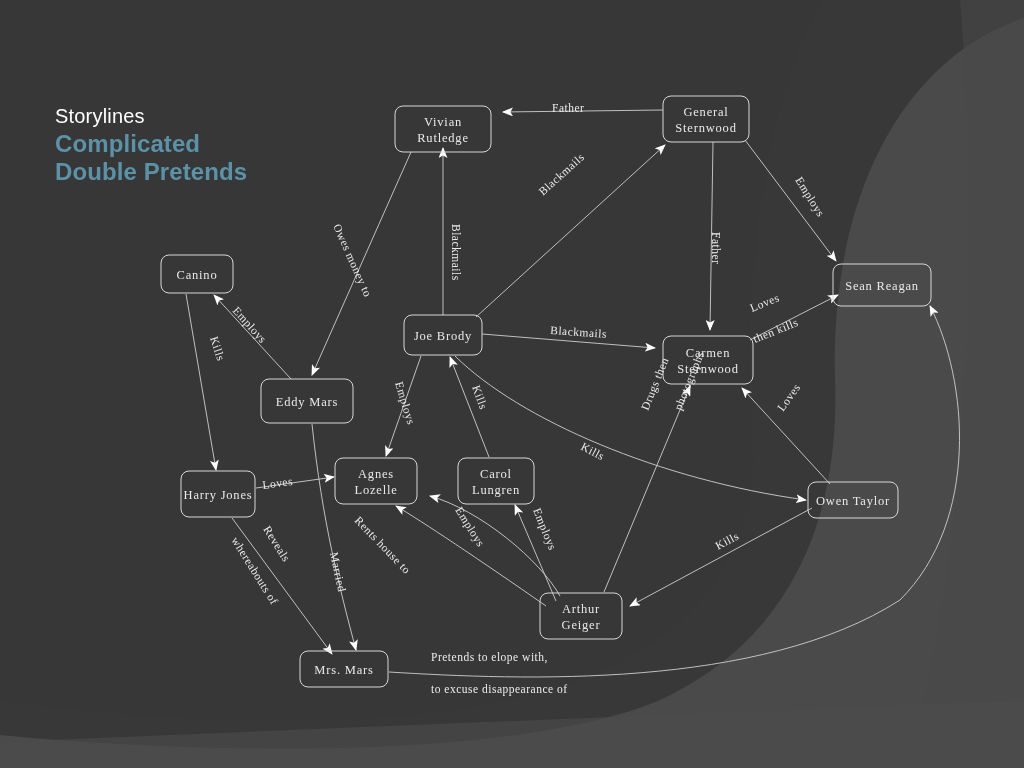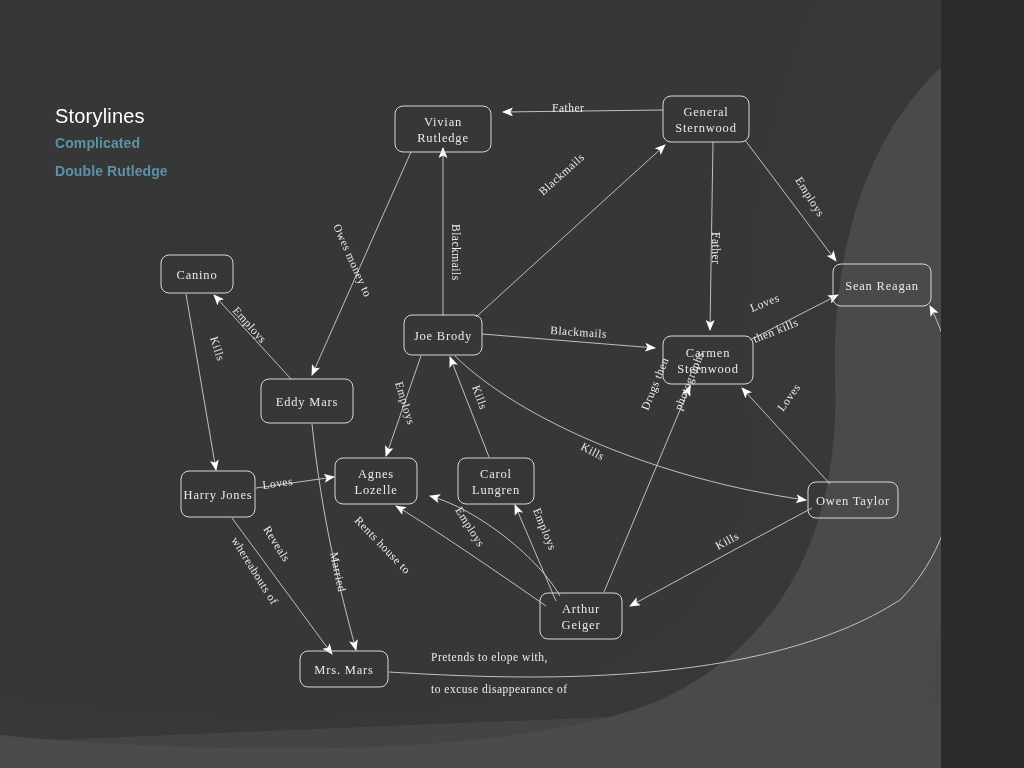--- a/index.html
+++ b/index.html
@@ -1,22 +1,22 @@
 <!DOCTYPE html>
 <html><head>
 <meta charset="utf-8">
 <style>
   html,body{margin:0;padding:0;background:#2b2b2b;}
   body{width:1024px;height:768px;overflow:hidden;font-family:"Liberation Sans",sans-serif;}
-  #stage{position:relative;width:941px;height:768px;overflow:hidden;}
+  #stage{position:relative;width:1024px;height:768px;overflow:hidden;}
   #bg{position:absolute;inset:0;width:1024px;height:768px;}
   #diagram{position:absolute;inset:0;width:1024px;height:768px;}
   .title-block{position:absolute;left:55px;top:103px;}
   .t-main{font-size:20px;color:#ffffff;line-height:27px;letter-spacing:.2px;}
-  .t-sub{font-size:14px;color:#5b92a8;line-height:27.5px;font-weight:bold;letter-spacing:.1px;}
+  .t-sub{font-size:24px;color:#5b92a8;line-height:27.5px;font-weight:bold;letter-spacing:.1px;}
   .nodeRect{fill:none;stroke:#d8d8d8;stroke-width:1;}
   .nodeTxt{fill:#e9e9e9;font-family:"Liberation Serif",serif;font-size:12.5px;letter-spacing:.8px;text-anchor:middle;}
   .edge{fill:none;stroke:#cfcfcf;stroke-width:.9;}
   .edgeLbl{fill:#ececec;font-family:"Liberation Serif",serif;font-size:11.5px;letter-spacing:.5px;}
 </style>
 </head>
 <body>
 
 <div id="stage">
 
@@ -24,21 +24,21 @@
     <rect x="0" y="0" width="1024" height="768" fill="#4a4a4a"></rect>
     <path d="M0,0 L1024,0 L1024,18 C900,60 830,200 835,380 C840,520 790,640 660,700 C540,752 260,760 0,735 Z" fill="#383838"></path>
     <path d="M0,0 L820,0 C760,120 742,280 752,430 C760,560 690,650 540,692 C390,733 180,724 0,700 Z" fill="#373737"></path>
     <path d="M960,0 L1024,0 L1024,768 L905,768 C960,600 985,300 960,0 Z" fill="#484848" opacity=".55"></path>
     <path d="M0,742 L1024,700 L1024,768 L0,768 Z" fill="#4d4d4d" opacity=".6"></path>
   </svg>
 
   <div class="title-block">
     <div class="t-main">Storylines</div>
     <div class="t-sub">Complicated</div>
-    <div class="t-sub">Double Rutledge</div>
+    <div class="t-sub">Double Pretends</div>
   </div>
 
   <svg id="diagram" viewBox="0 0 1024 768">
     <defs>
       <marker id="ah" markerWidth="11" markerHeight="9" refX="10" refY="4.5" orient="auto" markerUnits="userSpaceOnUse">
         <path d="M0,0 L11,4.5 L0,9 L2.6,4.5 Z" fill="#ffffff"></path>
       </marker>
     </defs>
 
     <g>

